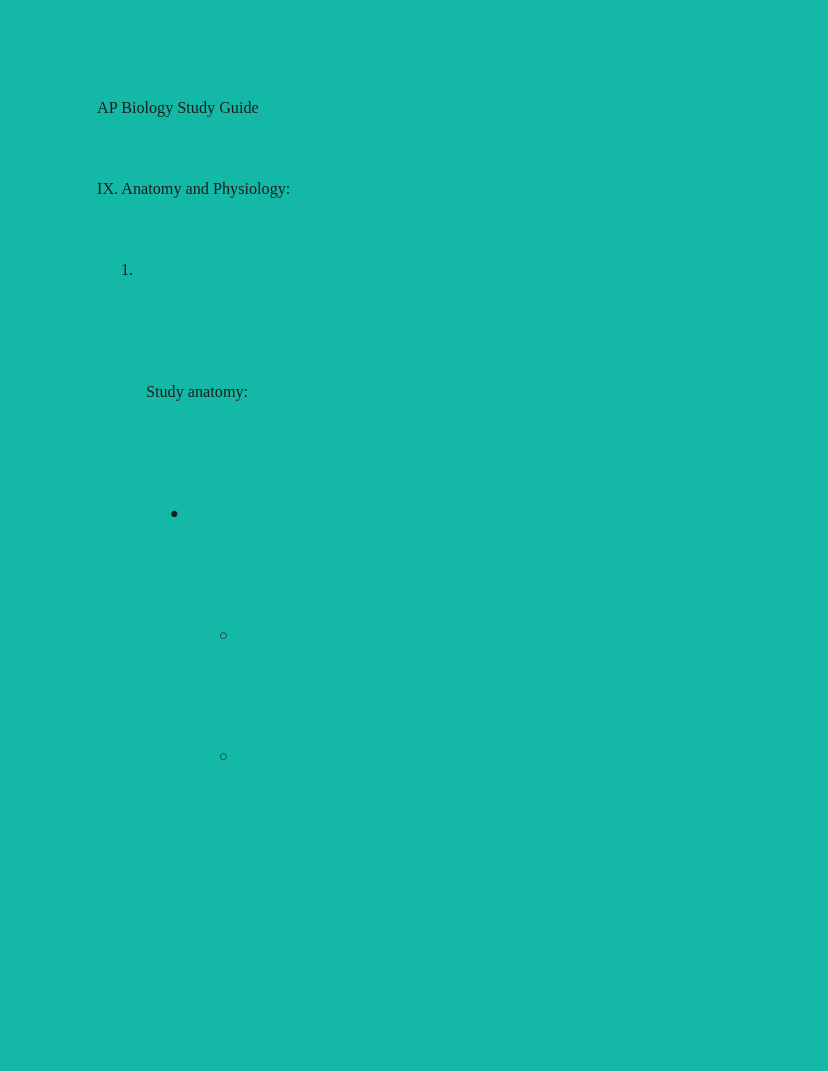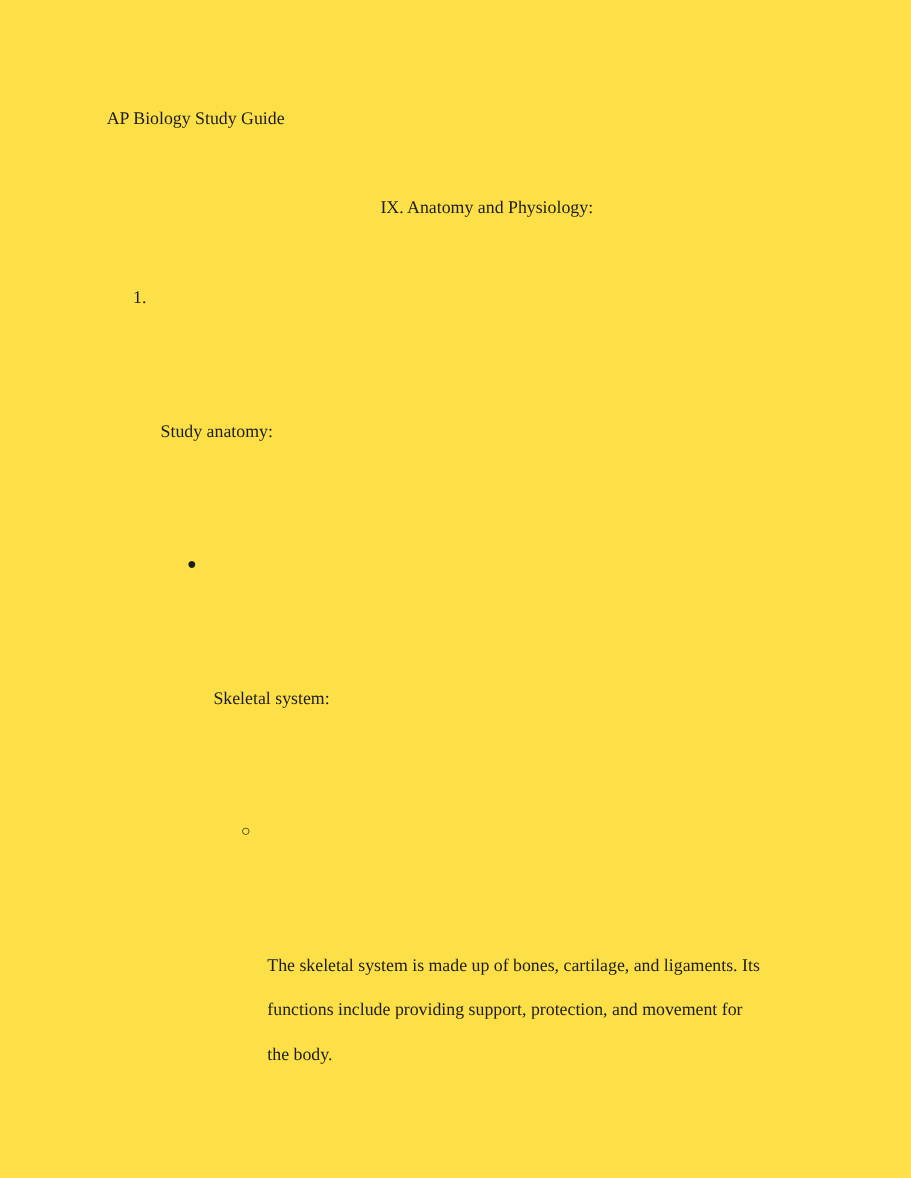--- a/index.html
+++ b/index.html
@@ -4,39 +4,38 @@
 <style>
   html, body {
     margin: 0;
     padding: 0;
     background: #ffffff;
   }
   .page {
     position: relative;
     width: 828px;
     height: 1071px;
-    background: #fde047;
+    background: #14b8a6;
     box-sizing: border-box;
     padding: 88px 40px 0 97px;
     overflow: hidden;
     font-family: "Liberation Serif", serif;
     font-size: 16.2px;
     line-height: 40.5px;
     color: #1c1c1c;
   }
   .line {
     margin: 0;
     white-space: pre;
   }
   .doc-title {
     margin: 0 0 40.5px 0;
   }
   .section-heading {
     margin: 0 0 40.5px 0;
-    text-align: center;
   }
   .li {
     position: relative;
     margin: 0;
     white-space: pre;
   }
   .li .marker {
     position: absolute;
     top: 0;
     line-height: 40.5px;
@@ -63,27 +62,23 @@
 
   <div>
 
     <div class="li lv1">
       <span class="marker">1.</span>
       <span class="txt">Study anatomy:</span>
     </div>
 
     <div class="li lv2">
       <span class="marker">●</span>
-      <span class="txt">Skeletal system:</span>
     </div>
     <div class="li lv3">
       <span class="marker">○</span>
-      <span class="txt">The skeletal system is made up of bones, cartilage, and ligaments. Its
-functions include providing support, protection, and movement for
-the body.</span>
     </div>
     <div class="li lv3">
       <span class="marker">○</span>
       
     </div>
 
   </div>
 </div>
 
 </body></html>

